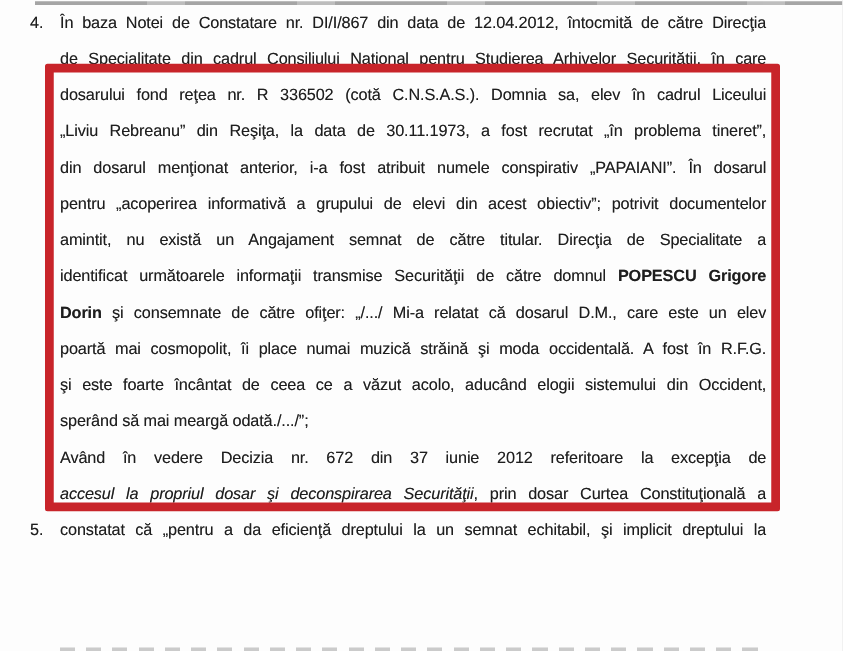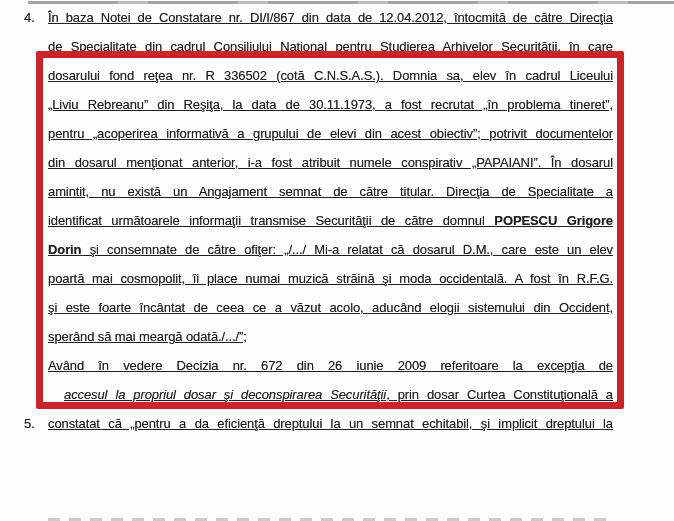--- a/index.html
+++ b/index.html
@@ -21,25 +21,24 @@
     letter-spacing: -0.1px;
     text-shadow: 0 0 0.5px rgba(40,40,40,0.55);
   }
   .tline {
     height: 29px;
     line-height: 29px;
     text-align: justify;
     text-align-last: justify;
     overflow: hidden;
     white-space: nowrap;
-    text-decoration: underline;
   }
   .tline.align-left { text-align: center; text-align-last: left; }
   .seg-b { font-weight: 700; }
-  .seg-i { font-style: italic; margin-left: 16px; }
+  .seg-i { font-style: italic; }
   .pnum {
     position: absolute;
     left: -24px;
     width: 24px;
     height: 29px;
     line-height: 29px;
     text-align: left;
   }
   .highlight-box {
     position: absolute;
@@ -77,28 +76,28 @@
 <body>
 
 <div class="page">
   <div class="top-artifact"></div>
   <div class="doc-text">
       <div class="pnum" style="top: 0px;">4.</div>
       <div class="tline"><span>În baza Notei de Constatare nr. DI/I/867 din data de 12.04.2012, întocmită de către Direcţia</span></div>
       <div class="tline"><span>de Specialitate din cadrul Consiliului Naţional pentru Studierea Arhivelor Securităţii, în care</span></div>
       <div class="tline"><span>dosarului fond reţea nr. R 336502 (cotă C.N.S.A.S.). Domnia sa, elev în cadrul Liceului</span></div>
       <div class="tline"><span>„Liviu Rebreanu” din Reşiţa, la data de 30.11.1973, a fost recrutat „în problema tineret”,</span></div>
+      <div class="tline"><span>din dosarul menţionat anterior, i-a fost atribuit numele conspirativ „PAPAIANI”. În dosarul</span></div>
       <div class="tline"><span>pentru „acoperirea informativă a grupului de elevi din acest obiectiv”; potrivit documentelor</span></div>
-      <div class="tline"><span>din dosarul menţionat anterior, i-a fost atribuit numele conspirativ „PAPAIANI”. În dosarul</span></div>
       <div class="tline"><span>amintit, nu există un Angajament semnat de către titular. Direcţia de Specialitate a</span></div>
       <div class="tline"><span>identificat următoarele informaţii transmise Securităţii de către domnul </span><span class="seg-b">POPESCU Grigore</span></div>
       <div class="tline"><span class="seg-b">Dorin</span><span> şi consemnate de către ofiţer: „/.../ Mi-a relatat că dosarul D.M., care este un elev</span></div>
       <div class="tline"><span>poartă mai cosmopolit, îi place numai muzică străină şi moda occidentală. A fost în R.F.G.</span></div>
       <div class="tline"><span>şi este foarte încântat de ceea ce a văzut acolo, aducând elogii sistemului din Occident,</span></div>
       <div class="tline align-left"><span>sperând să mai meargă odată./.../”;</span></div>
       <div class="pnum" style="top: 406px;">5.</div>
-      <div class="tline"><span>Având în vedere Decizia nr. 672 din 26 iunie 2009 referitoare la excepţia de</span></div>
+      <div class="tline"><span>Având în vedere Decizia nr. 672 din 37 iunie 2012 referitoare la excepţia de</span></div>
       <div class="tline"><span class="seg-i">accesul la propriul dosar şi deconspirarea Securităţii</span><span>, prin dosar Curtea Constituţională a</span></div>
       <div class="tline"><span>constatat că „pentru a da eficienţă dreptului la un semnat echitabil, şi implicit dreptului la</span></div>
     </div>
   <div class="highlight-box"></div>
   <div class="bottom-artifact"></div>
 </div>
 
 </body></html>

